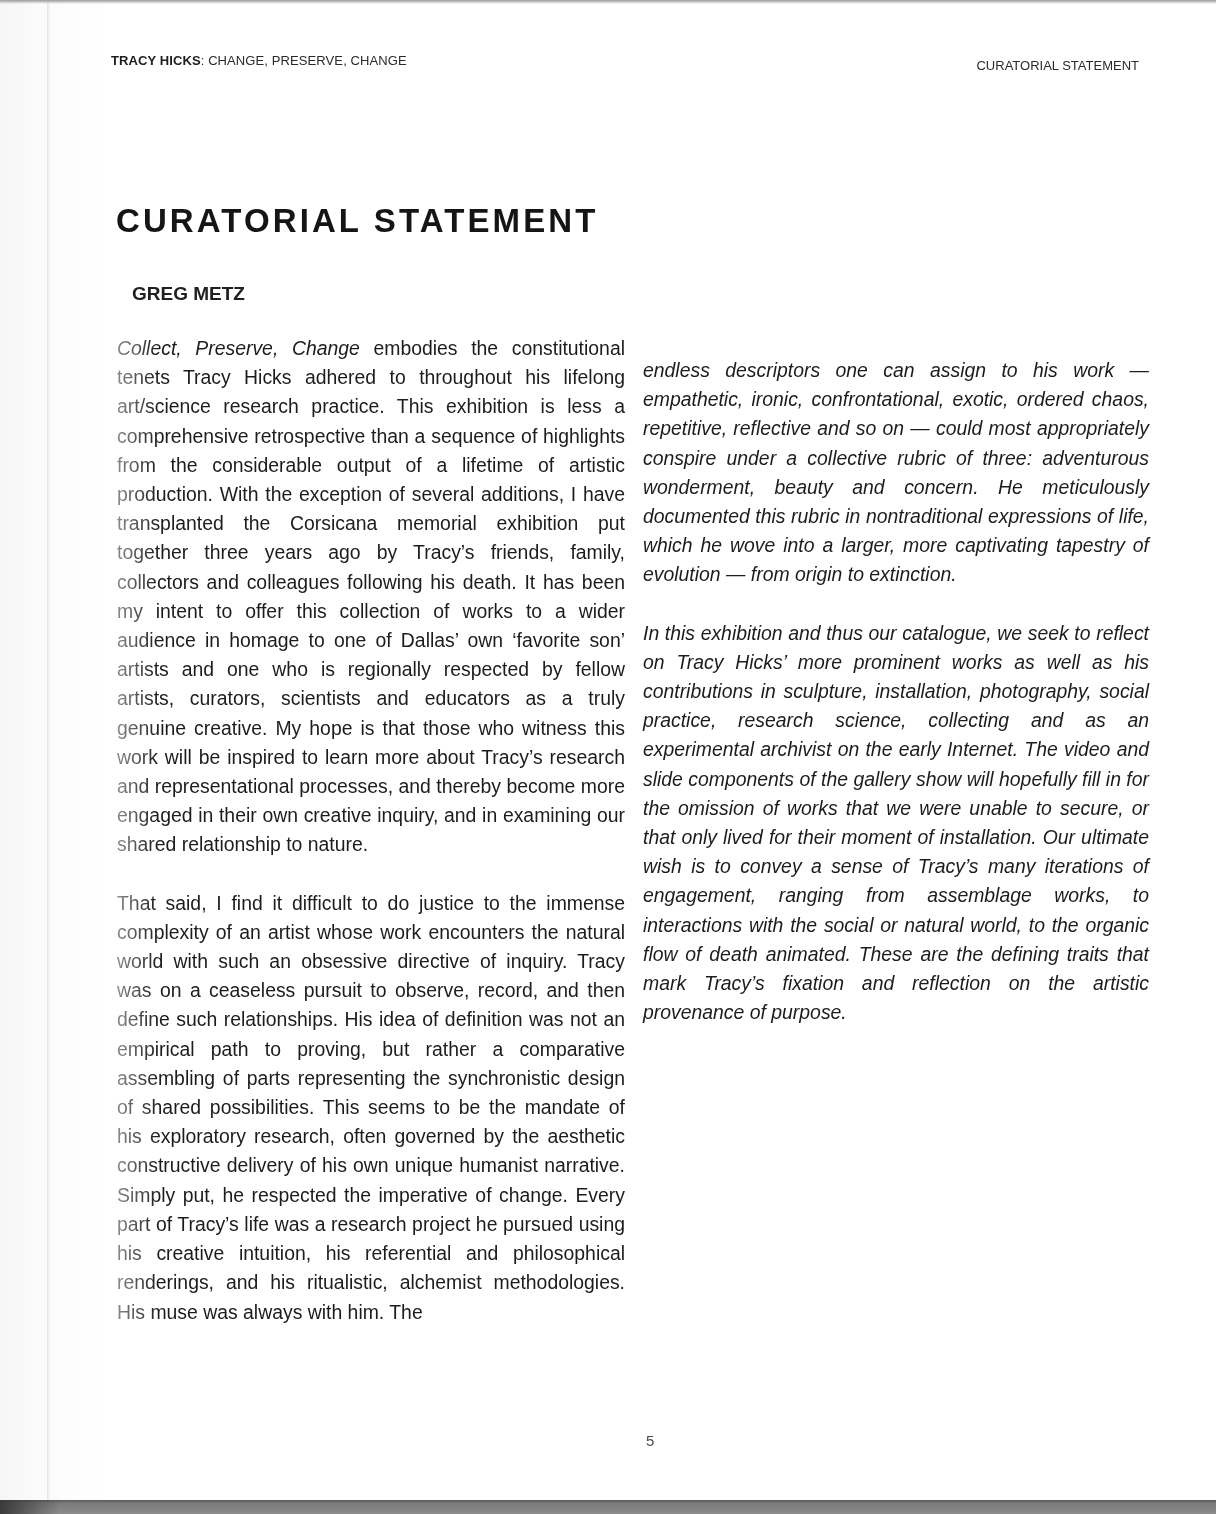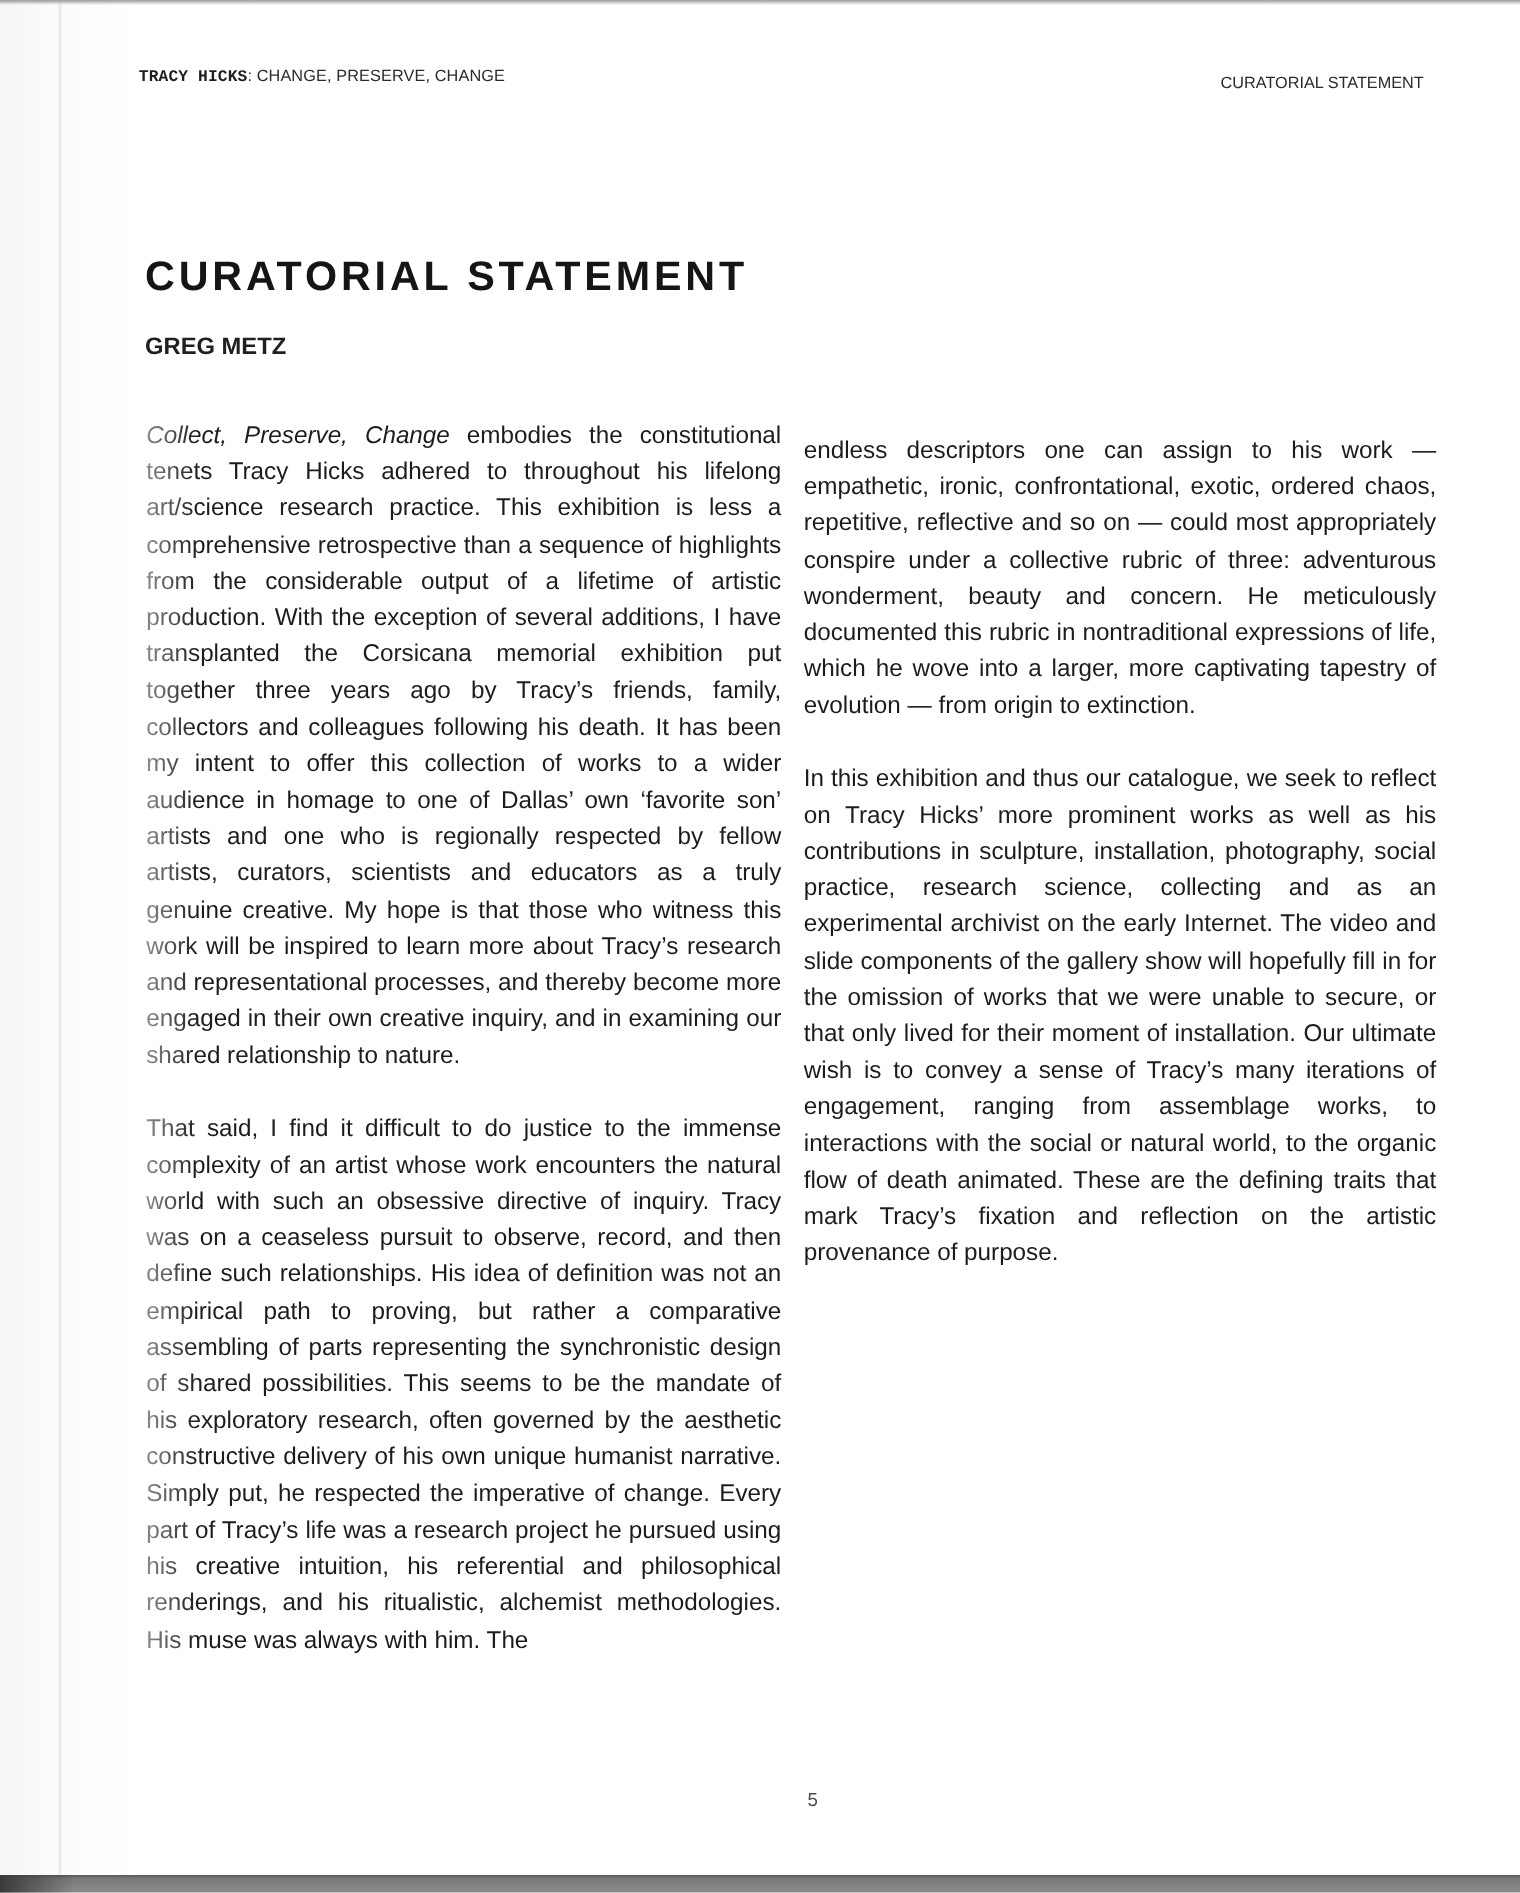--- a/index.html
+++ b/index.html
@@ -52,21 +52,20 @@
       position: absolute;
       left: 111px; top: 53px;
       font-size: 13px;
       letter-spacing: 0.1px;
       color: #2a2a2a;
       white-space: nowrap;
     }
     .running-head-left .bold {
       font-weight: bold;
       color: #1e1e1e;
-      font-family: Liberation Mono, monospace;
     }
     .running-head-right {
       position: absolute;
       right: 77px; top: 58px;
       font-size: 13px;
       color: #2a2a2a;
       white-space: nowrap;
     }
 
     .title {
@@ -79,37 +78,38 @@
       white-space: nowrap;
       margin: 0;
     }
     .author {
       position: absolute;
       left: 116px; top: 267px;
       font-size: 19px;
       font-weight: bold;
       color: #202020;
       white-space: nowrap;
-      margin: 0;
+      margin: 16px;
     }
 
     .col {
       position: absolute;
       font-size: 19.4px;
       line-height: 29.2px;
       text-align: justify;
       color: #1c1c1c;
     }
     .col-left {
       left: 117px; top: 334px;
       width: 508px;
     }
     .col-right {
-      left: 643px; top: 346px;
+      left: 643px; top: 356px;
       width: 506px;
+      font-style: italic;
     }
     .col p {
       margin: 0 0 29px 0;
     }
     .col em {
       font-style: italic;
     }
     .left-fade-mask {
       position: absolute;
       left: 112px; top: 330px;

